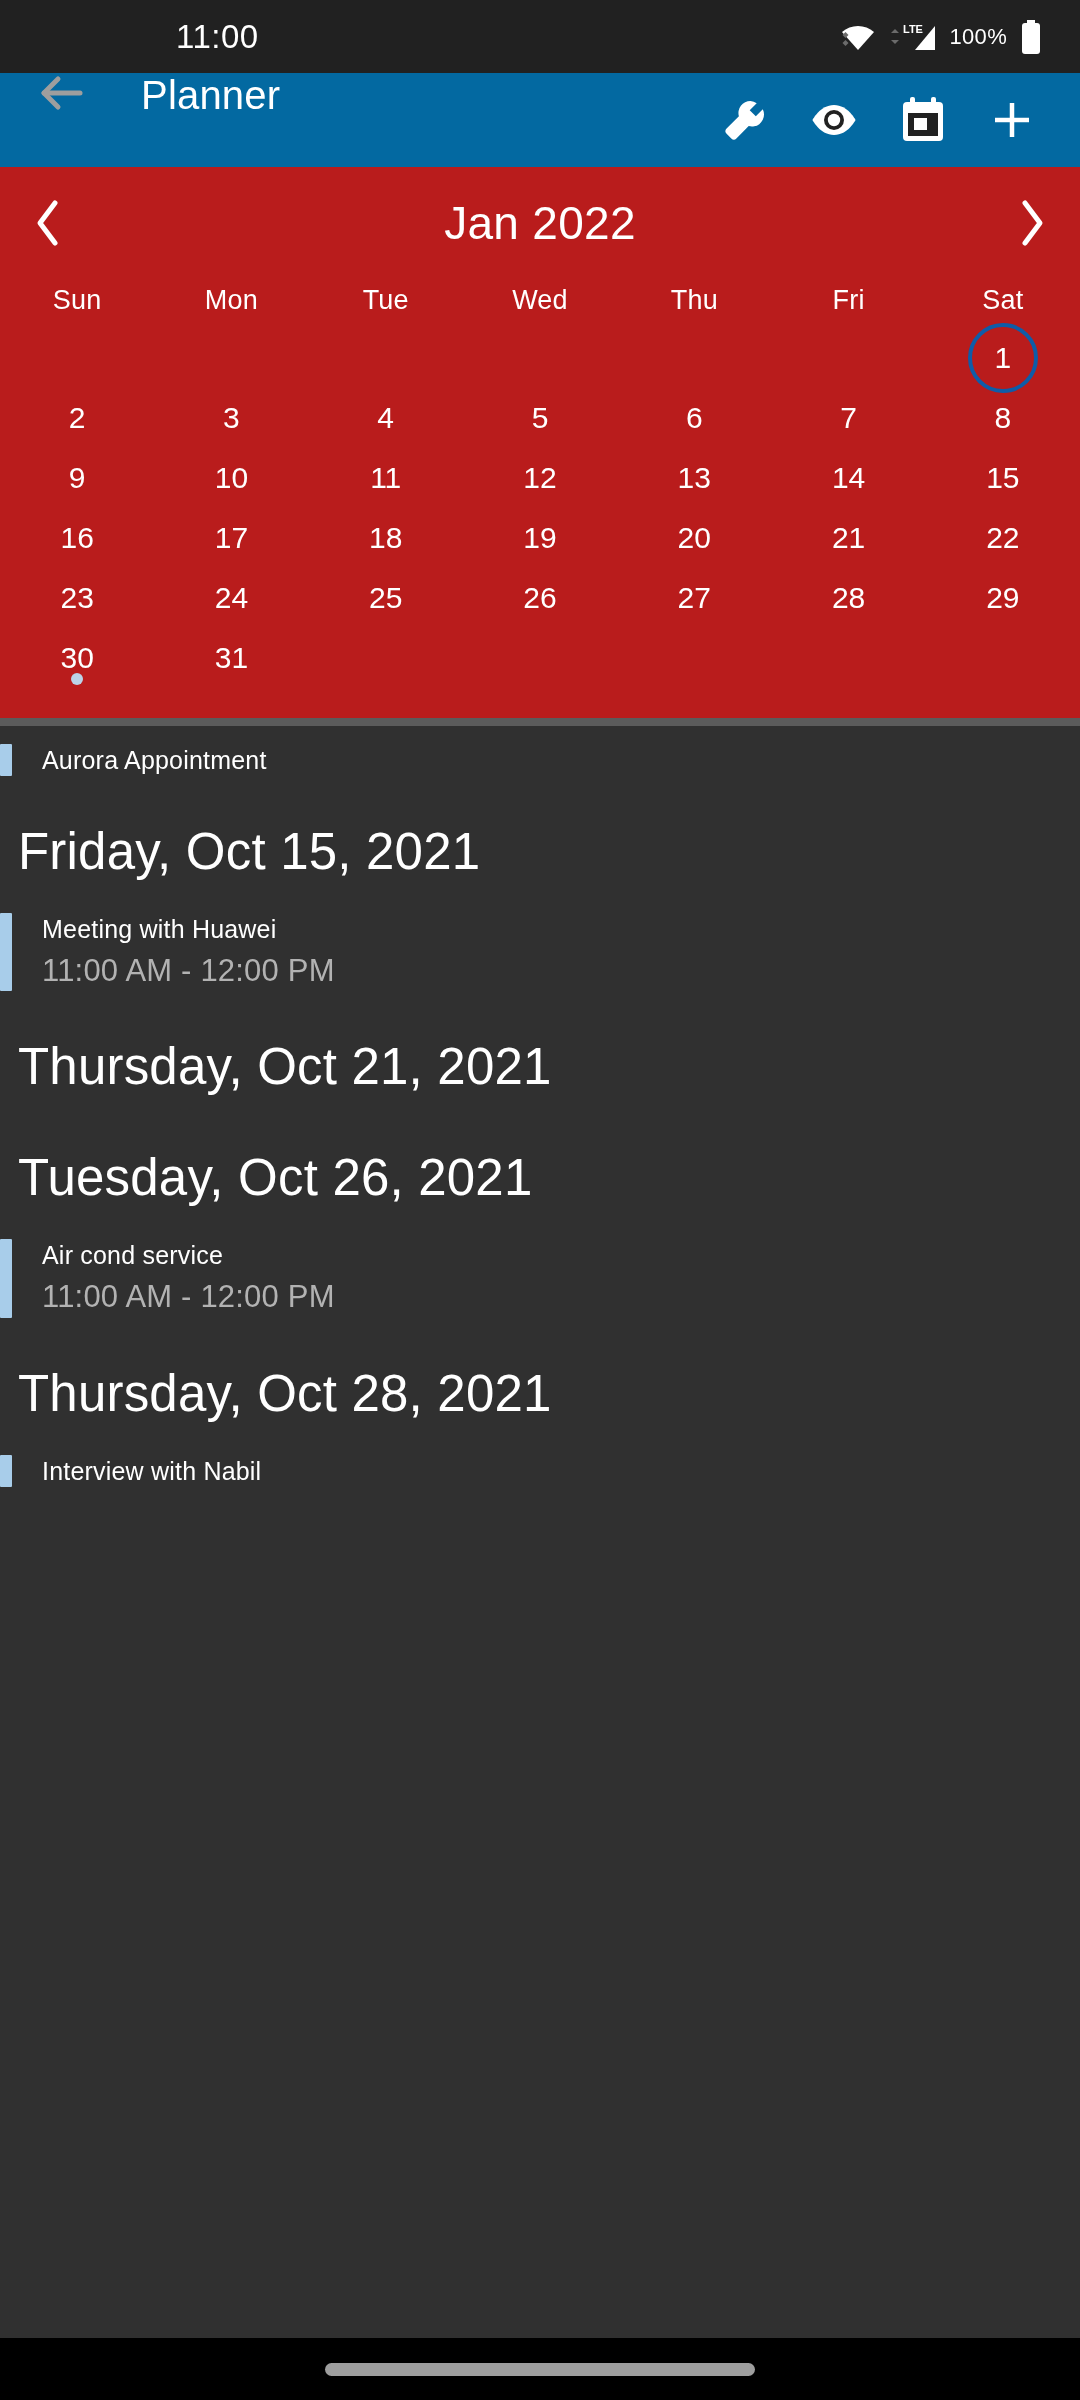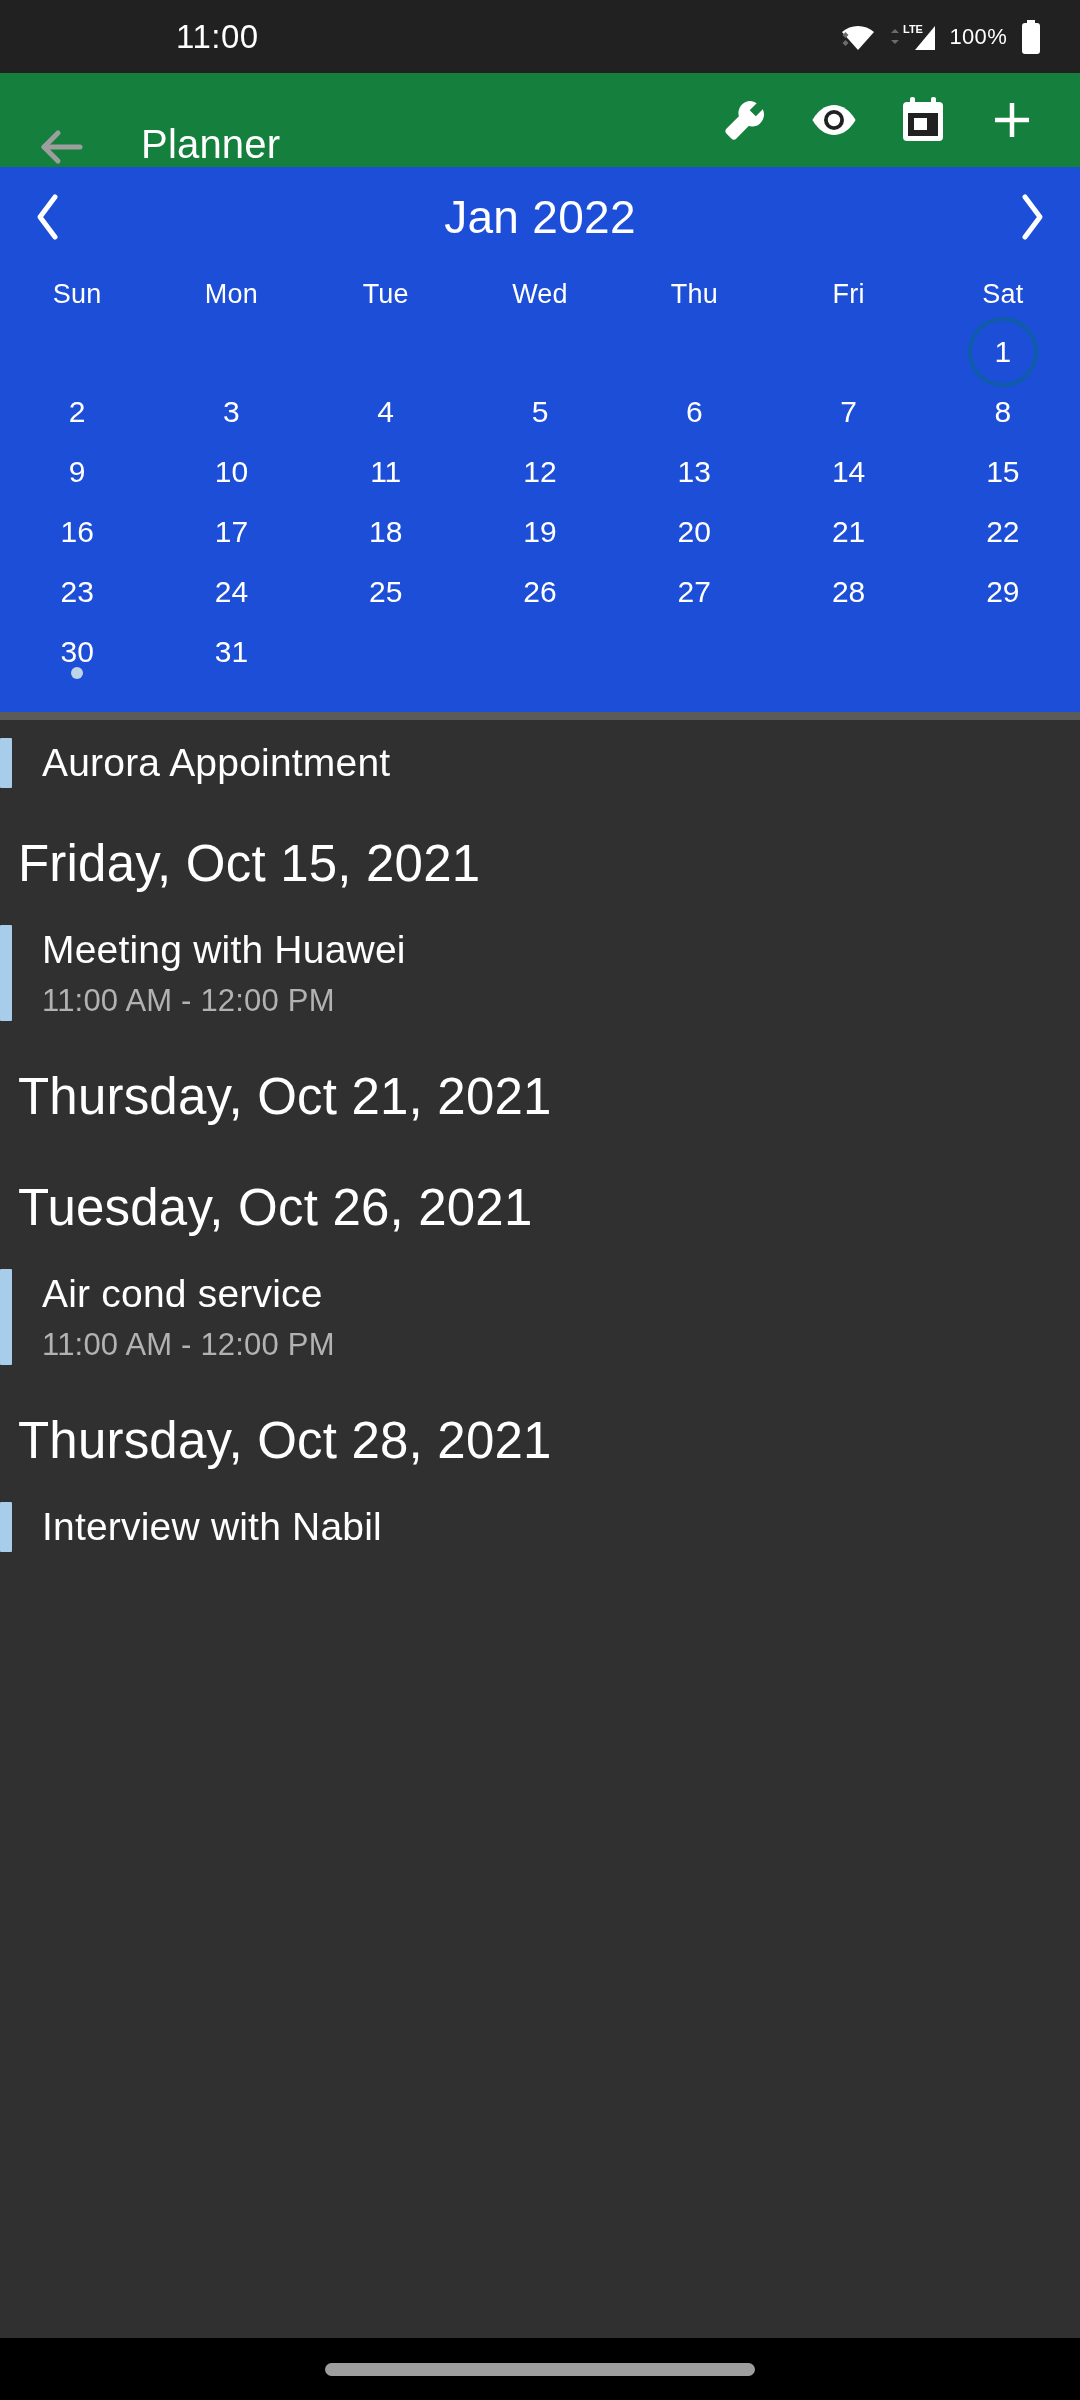--- a/index.html
+++ b/index.html
@@ -24,38 +24,38 @@
     position:absolute; right:38px; top:50%; transform:translateY(-50%);
     display:flex; align-items:center; gap:13px;
   }
   .ico-wifi { width:36px; height:27px; display:block; }
   .ico-lte { width:48px; height:30px; display:block; }
   .status-batt-pct { font-size:22px; color:#fff; letter-spacing:.3px; }
   .ico-batt { width:22px; height:34px; display:block; }
 
   
   .toolbar {
-    height:94px; background:#15803d;
-    display:flex; align-items:flex-end; position:relative;
+    height:94px; background:#0369a1;
+    display:flex; align-items:flex-start; position:relative;
   }
   .tb-back { width:44px; height:40px; margin-left:40px; display:block; }
   .tb-title {
     font-size:40px; color:#fff; margin-left:57px; font-weight:400;
     letter-spacing:.2px; white-space:nowrap;
   }
   .tb-actions {
     position:absolute; right:24px; display:flex; align-items:center;
   }
   .tb-btn {
     width:89px; height:94px; display:flex; align-items:center; justify-content:center;
   }
   .tb-btn svg { display:block; }
 
   
-  .calendar { background:#1d4ed8; padding-top:0; position:relative; }
+  .calendar { background:#b91c1c; padding-top:6px; position:relative; }
   .cal-header {
     height:100px; display:flex; align-items:center; justify-content:center;
     position:relative;
   }
   .cal-nav {
     position:absolute; top:0; height:100px; width:96px;
     display:flex; align-items:center; justify-content:center;
   }
   .cal-nav.prev { left:0; }
   .cal-nav.next { right:0; }
@@ -99,21 +99,21 @@
     color:#fff; font-size:51px; padding:38px 0 14px 18px; letter-spacing:.2px;
   }
   .event-row {
     display:flex; align-items:stretch; padding:8px 0 8px 0; margin-top:10px;
   }
   .event-bar {
     width:12px; background:#a8cdea; border-radius:1px;
     margin-left:0px; flex:0 0 12px;
   }
   .event-text { padding-left:30px; display:flex; flex-direction:column; justify-content:center; }
-  .event-title { color:#fff; font-size:39px; line-height:1.28; letter-spacing:.2px; }
+  .event-title { color:#fff; font-size:25px; line-height:1.28; letter-spacing:.2px; }
   .event-time { color:#b2b2b2; font-size:31px; line-height:1.3; margin-top:6px; letter-spacing:.2px; }
 
   
   .navbar {
     position:absolute; left:0; bottom:0; width:1080px; height:62px;
     background:#000; display:flex; align-items:center; justify-content:center;
   }
   .nav-pill { width:430px; height:13px; border-radius:7px; background:#9e9e9e; }
 </style>
 </head>

